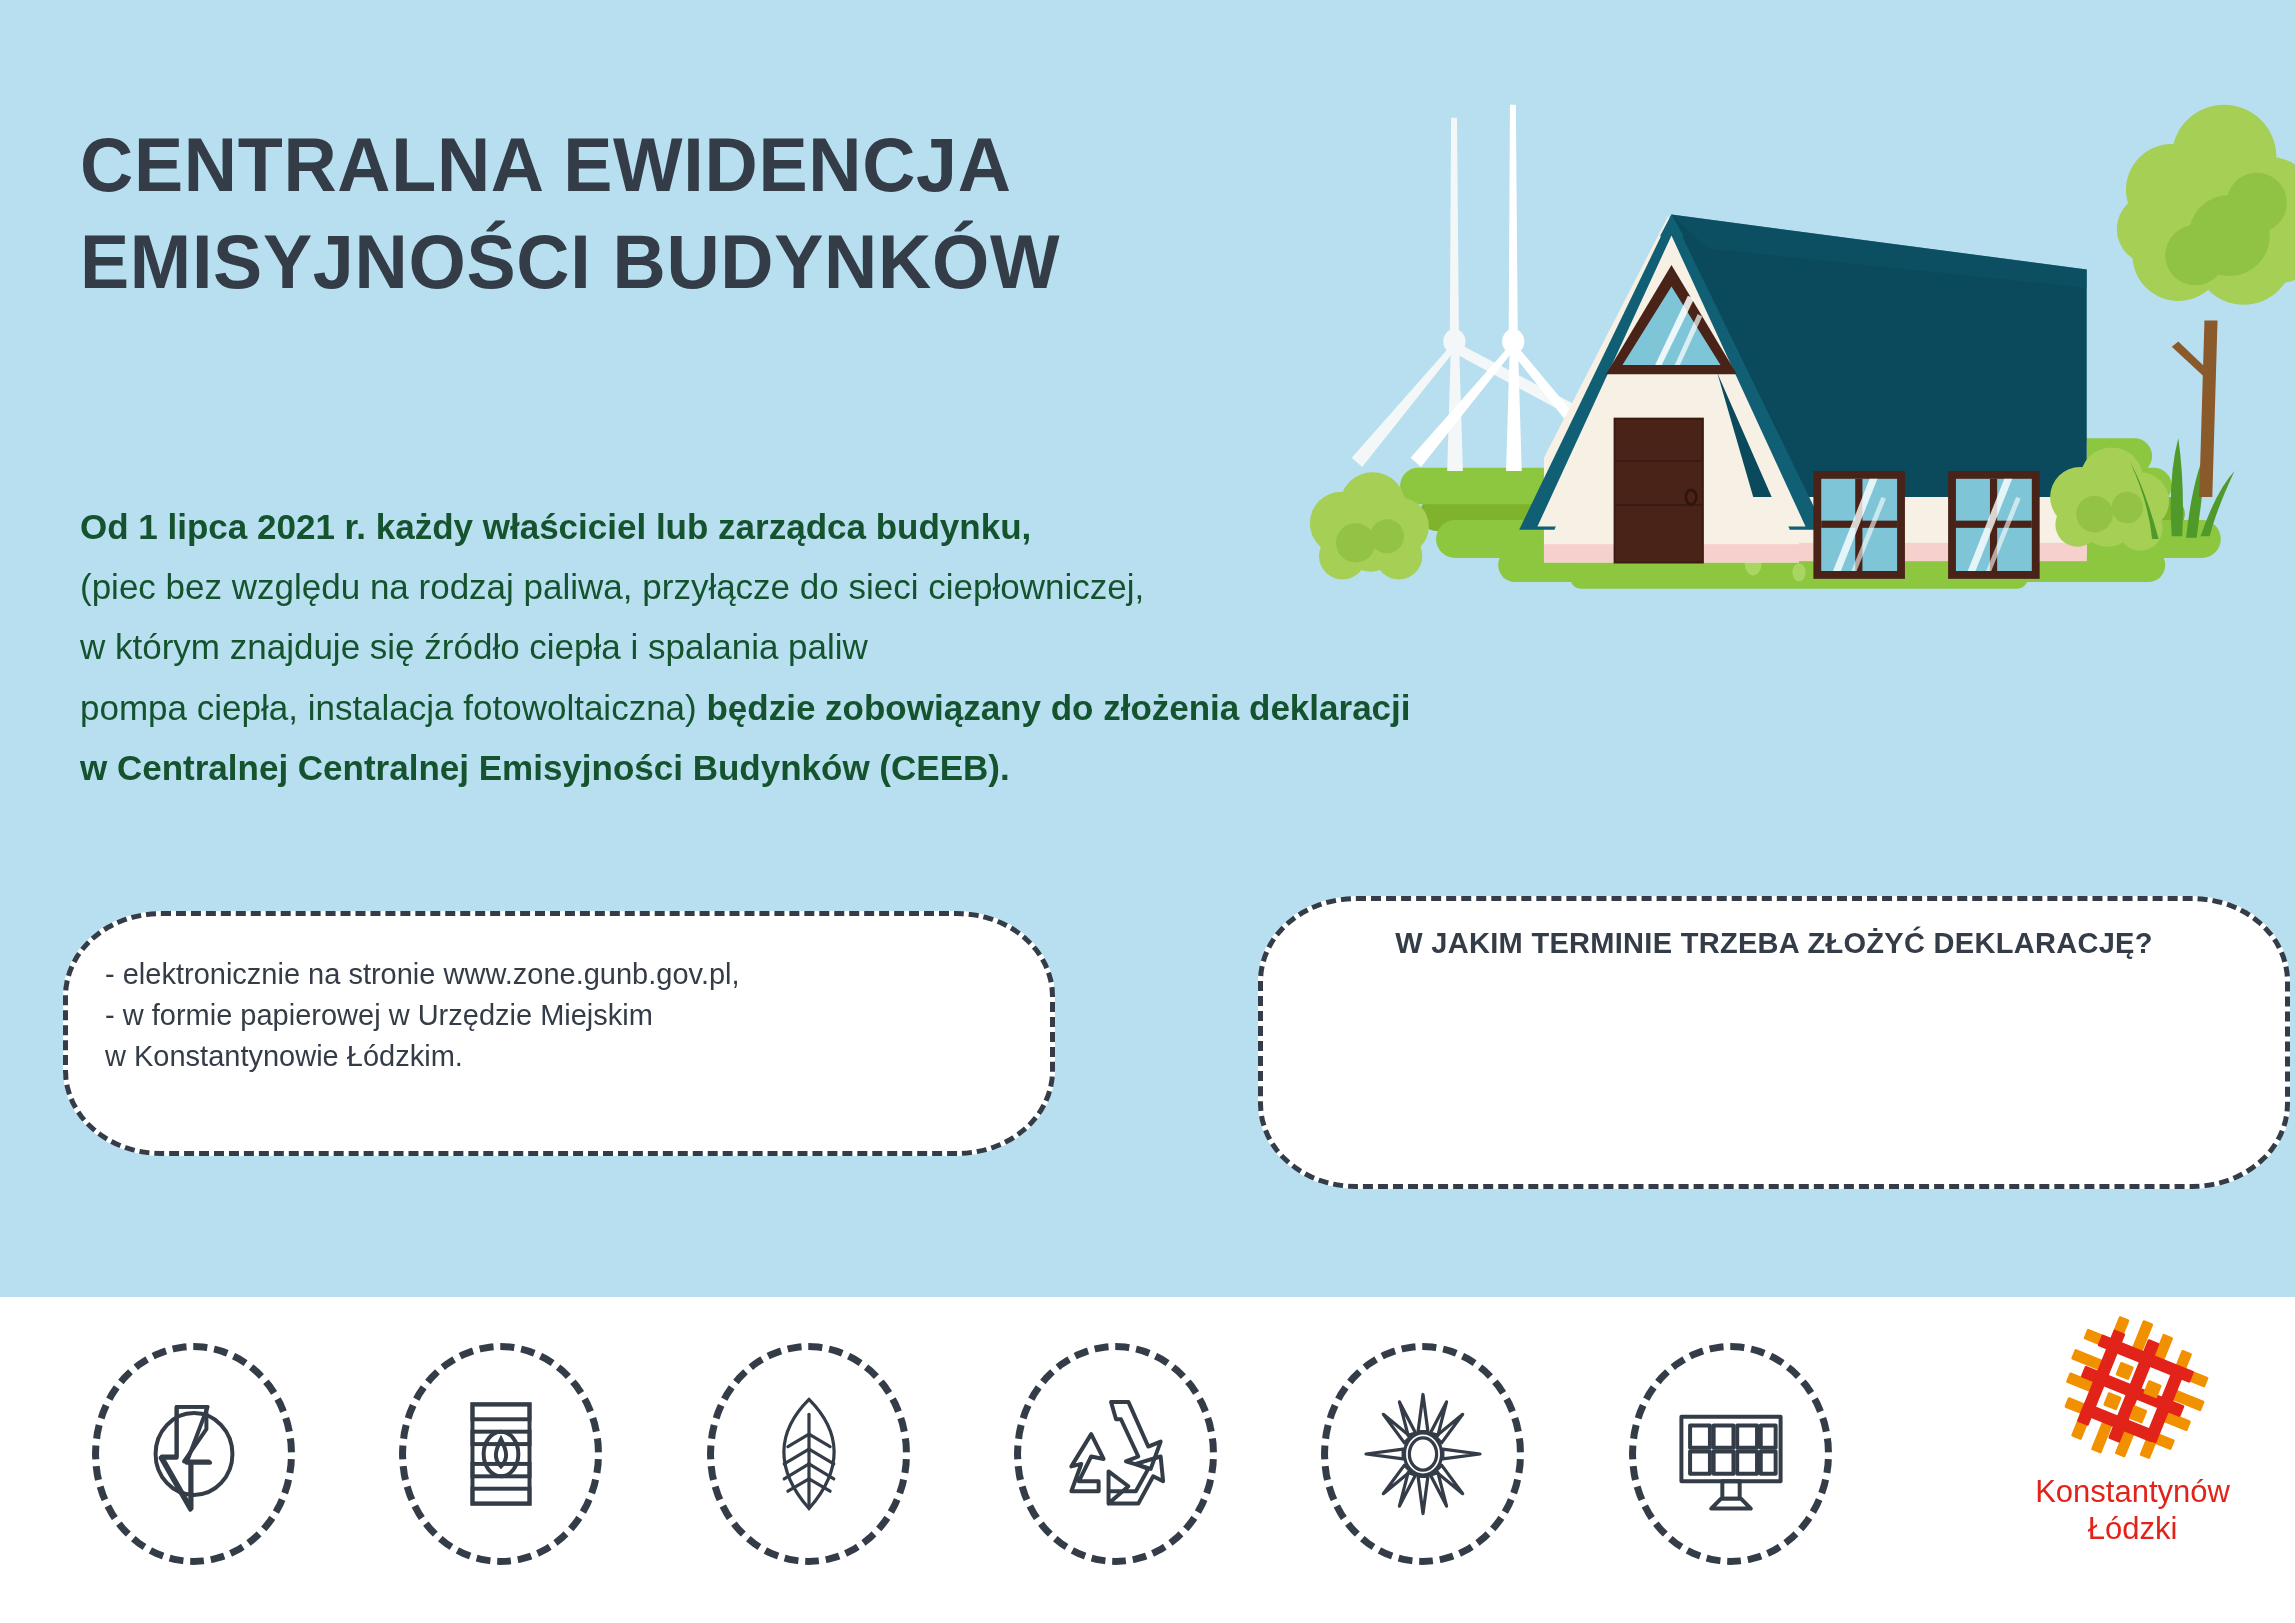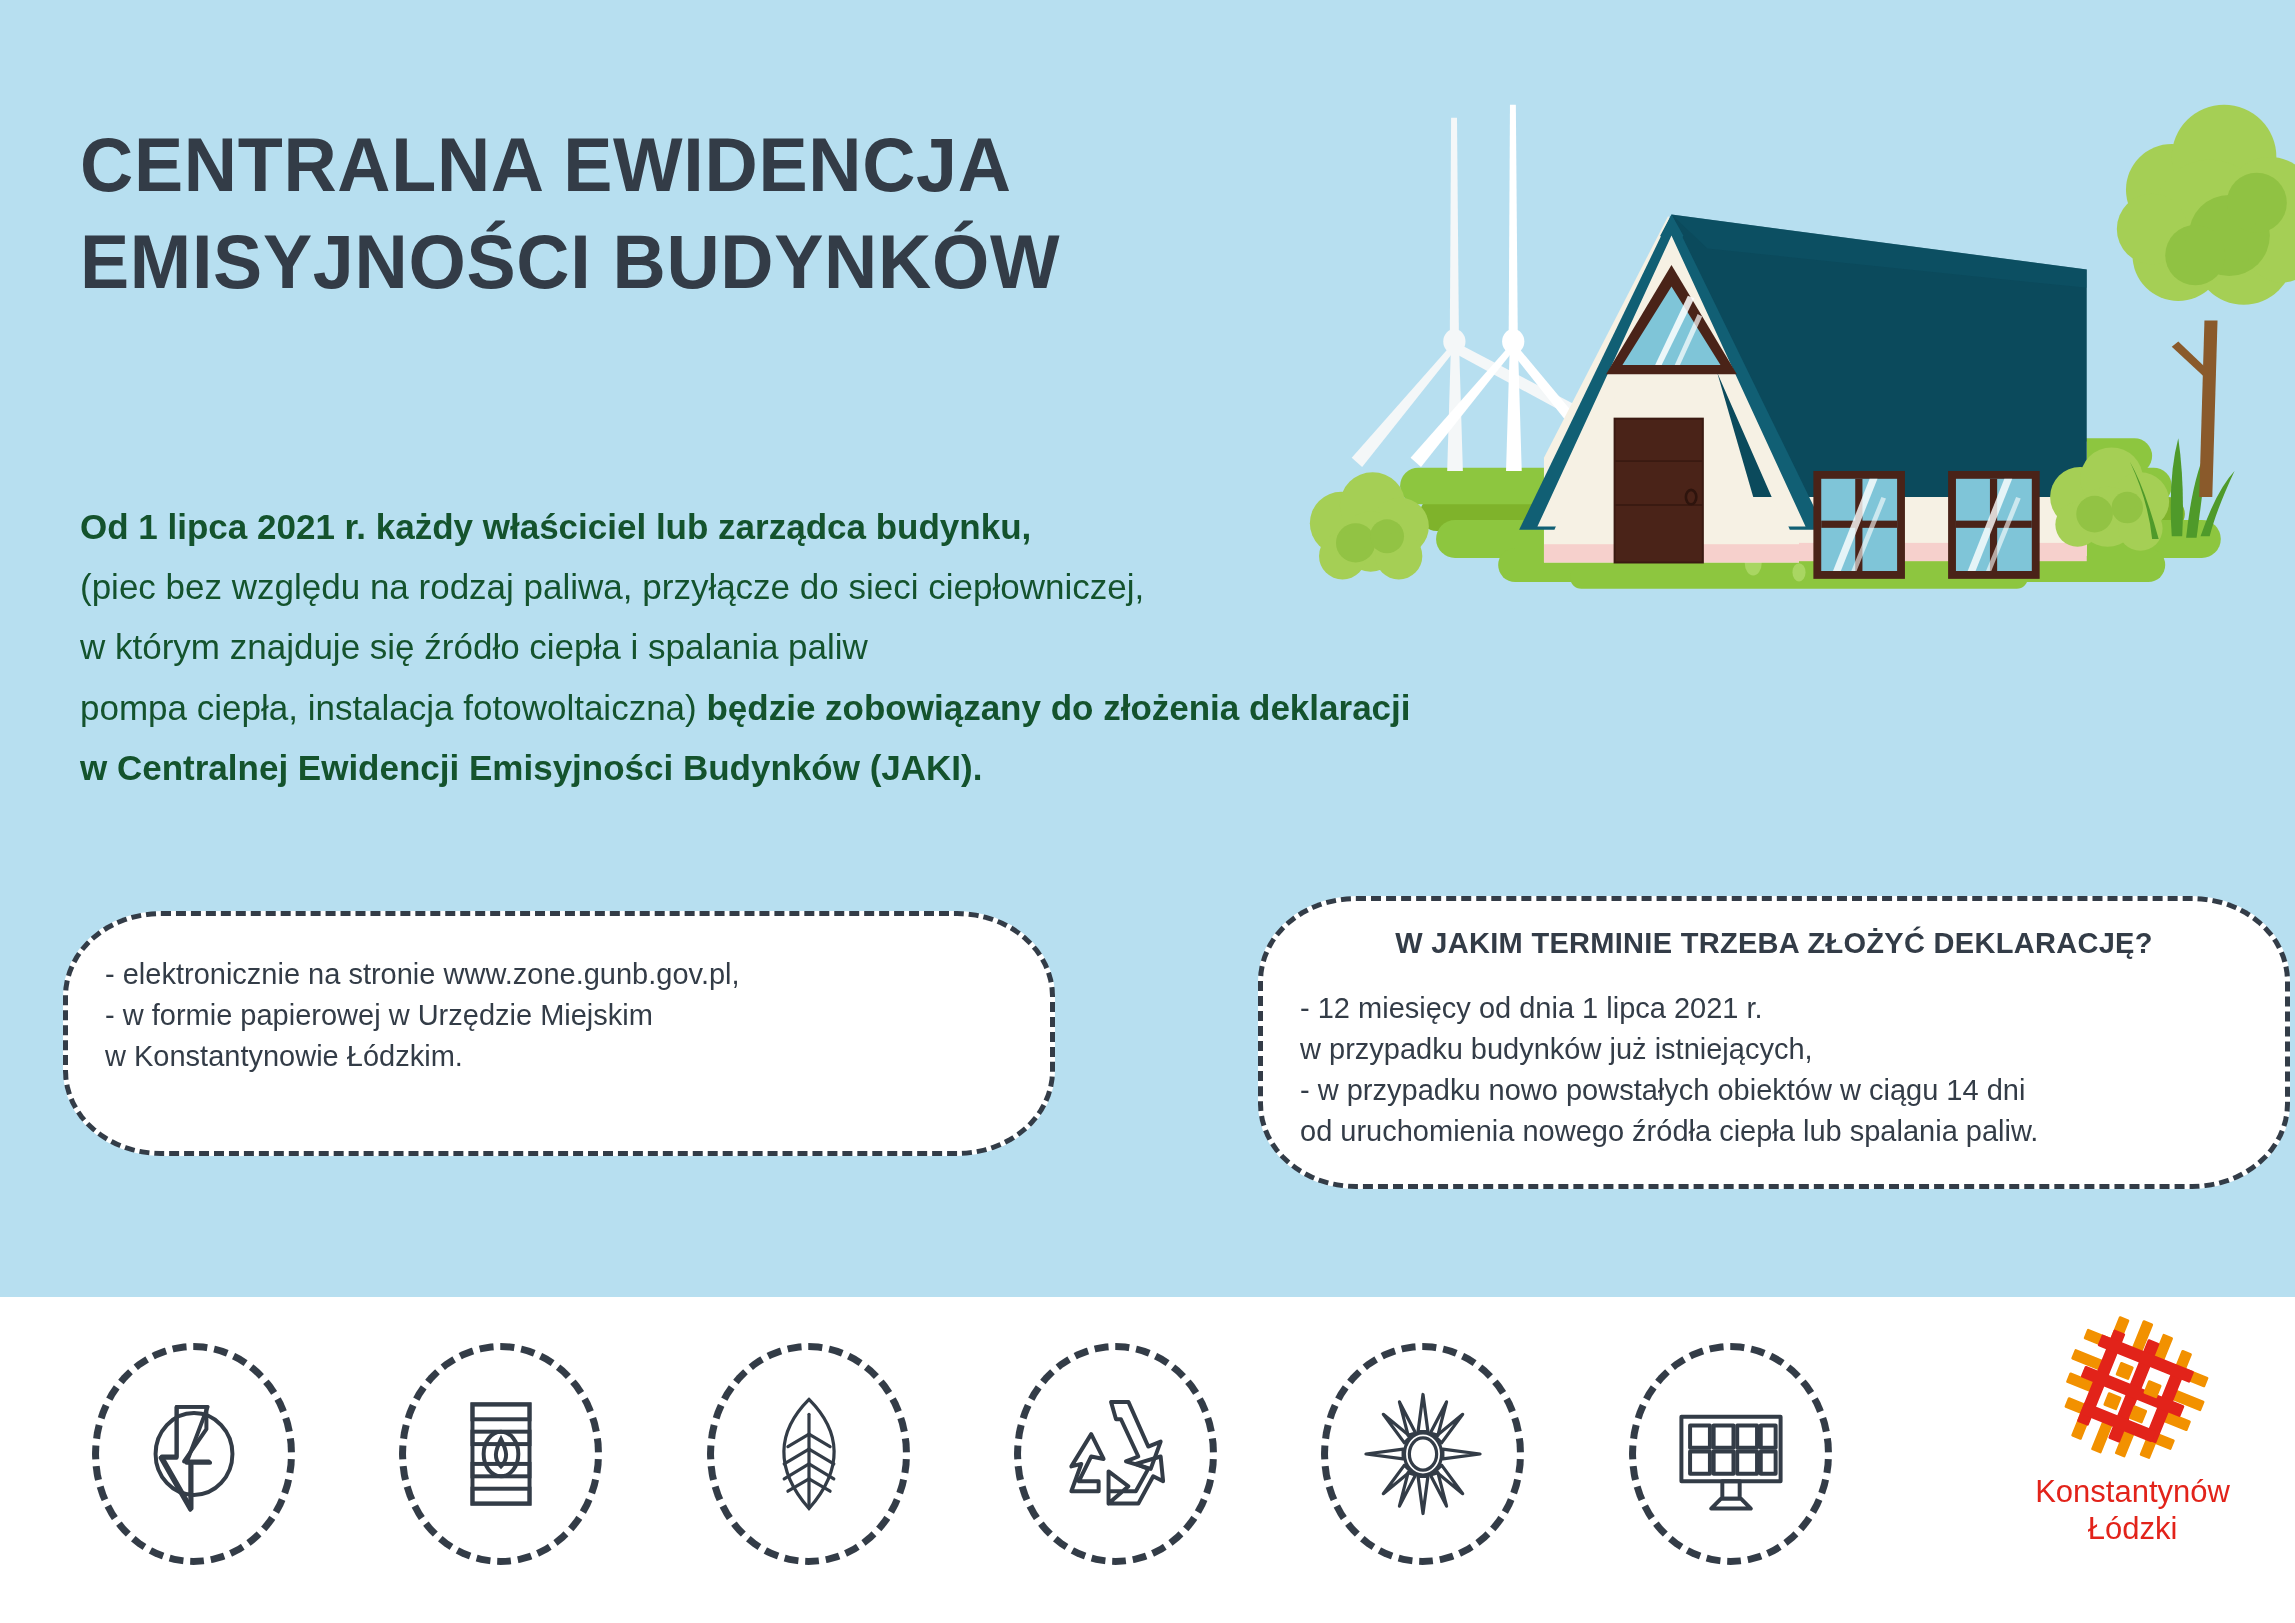--- a/index.html
+++ b/index.html
@@ -252,42 +252,36 @@
   </div>
 
   <div class="title"><span>CENTRALNA  EWIDENCJA</span>
 <span>EMISYJNOŚCI  BUDYNKÓW</span></div>
 
   <div class="body-copy">
     <span class="ln"><b>Od 1 lipca 2021 r. każdy właściciel lub zarządca budynku,</b></span>
     <span class="ln">(piec bez względu na rodzaj paliwa, przyłącze do sieci ciepłowniczej,</span>
     <span class="ln">w którym znajduje się źródło ciepła i spalania paliw</span>
     <span class="ln"><span>pompa ciepła, instalacja fotowoltaiczna) </span><b>będzie zobowiązany do złożenia deklaracji</b></span>
-    <span class="ln"><b>w Centralnej Ewidencji Emisyjności Budynków (JAKI).</b></span>
+    <span class="ln"><b>w Centralnej Centralnej Emisyjności Budynków (CEEB).</b></span>
   </div>
 
   <div class="callout" id="callout-left">
     <div class="callout-inner">
       <div class="callout-body">
         <span class="ln">- elektronicznie na stronie www.zone.gunb.gov.pl,</span>
         <span class="ln">- w formie papierowej w Urzędzie Miejskim</span>
         <span class="ln">w Konstantynowie Łódzkim.</span>
       </div>
     </div>
   </div>
 
   <div class="callout" id="callout-right">
     <div class="callout-inner">
       <div class="callout-title">W JAKIM TERMINIE TRZEBA ZŁOŻYĆ DEKLARACJĘ?</div>
-      <div class="callout-body">
-        <span class="ln">- 12 miesięcy od dnia 1 lipca 2021 r.</span>
-        <span class="ln">w przypadku budynków już istniejących,</span>
-        <span class="ln">- w przypadku nowo powstałych obiektów w ciągu 14 dni</span>
-        <span class="ln">od uruchomienia nowego źródła ciepła lub spalania paliw.</span>
-      </div>
     </div>
   </div>
 
   <div class="icon-strip">
 
     <div class="icon-cell" style="left:92px;">
       <div class="icon-circle"></div>
       <div class="icon-glyph">
         <svg viewBox="0 0 100 100" fill="none" stroke="#333c47" stroke-width="3.2" stroke-linejoin="round">
           <ellipse cx="50" cy="50" rx="31" ry="33"></ellipse>

